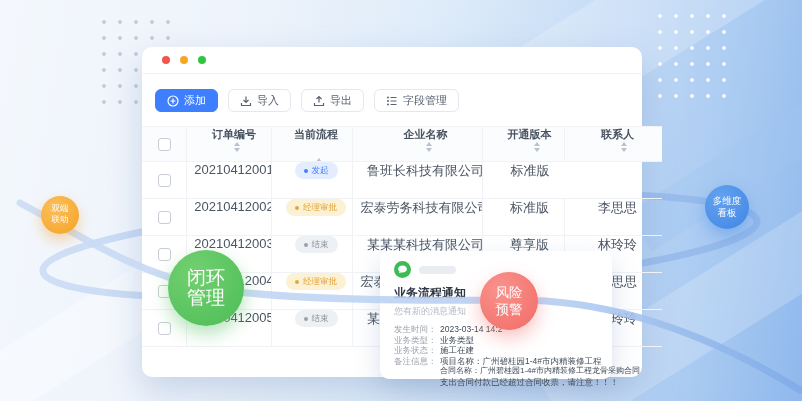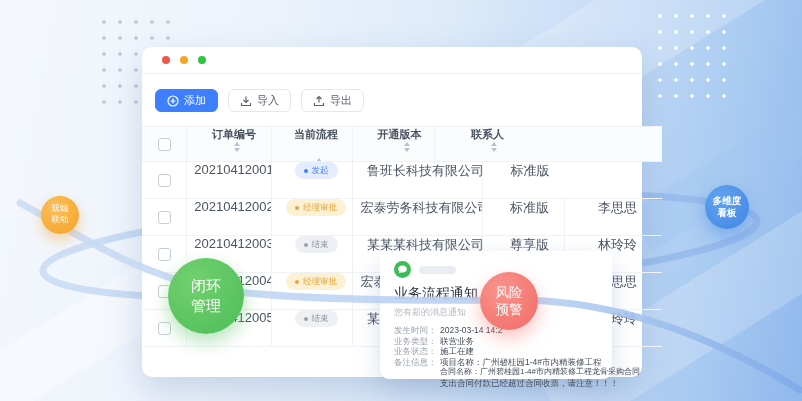--- a/index.html
+++ b/index.html
@@ -65,38 +65,38 @@
   .badge--blue { background:#e4edfe; color:#4080ff; } .badge--blue i { background:#4080ff; }
   .badge--yellow { background:#fdf1d4; color:#dda23c; } .badge--yellow i { background:#e4a73e; }
   .badge--gray { background:#eef1f4; color:#8a929c; } .badge--gray i { background:#9aa1ab; }
 
   
   .notif { position:absolute; left:380px; top:251px; width:232px; height:128px; background:#fff; border-radius:9px;
     box-shadow:0 10px 26px rgba(96,128,178,.25); z-index:10; padding:10px 12px 0 14px; }
   .notif-head { display:flex; align-items:center; gap:8px; }
   .chat-ic { width:17px; height:17px; border-radius:50%; background:#3dbb56; display:flex; align-items:center; justify-content:center; }
   .pill { width:37px; height:8px; border-radius:4px; background:#e9edf2; }
-  .notif-title { margin-top:7px; font-size:14px; font-weight:400; color:#2e3744; }
+  .notif-title { margin-top:7px; font-size:12px; font-weight:700; color:#2e3744; }
   .notif-sub { margin-top:3px; font-size:9px; color:#b2b9c3; }
   .nfields { margin-top:6px; }
   .nf { display:flex; font-size:8.5px; line-height:10.5px; white-space:nowrap; }
   .nf .lb { width:46px; flex:none; color:#9aa3ae; }
   .nf .vl { color:#414b59; }
 
   
   .bubble { position:absolute; border-radius:50%; color:#fff; display:flex; flex-direction:column;
     align-items:center; justify-content:center; text-align:center; z-index:35; }
   .bub-orange { left:41px; top:196px; width:38px; height:38px; font-size:8.5px; line-height:11px;
     background:radial-gradient(circle at 35% 30%, #fbbf5b, #f5a226); box-shadow:0 6px 14px rgba(245,166,60,.45);font-family:Liberation Mono, monospace; }
-  .bub-green { left:168px; top:258px; width:76px; height:76px; font-size:15px; line-height:20px;
+  .bub-green { left:168px; top:250px; width:76px; height:76px; font-size:19px; line-height:20px;
     background:radial-gradient(circle at 35% 30%, #72d06f, #4cbd57); box-shadow:0 8px 18px rgba(90,195,105,.45); }
   .bub-red { left:480px; top:272px; width:58px; height:58px; font-size:13.5px; line-height:17px;
     background:radial-gradient(circle at 35% 30%, #f9928c, #f26b66); box-shadow:0 8px 18px rgba(244,120,115,.45); }
   .bub-blue { left:705px; top:185px; width:44px; height:44px; font-size:9.5px; line-height:12.5px;
-    background:radial-gradient(circle at 35% 30%, #64a2ef, #3f86e4); box-shadow:0 7px 16px rgba(80,145,230,.5);font-weight:bold; }
+    background:radial-gradient(circle at 35% 30%, #64a2ef, #3f86e4); box-shadow:0 7px 16px rgba(80,145,230,.5); }
 </style>
 </head>
 <body>
 
 <div class="stage">
 
   <div class="streak streak1"></div>
   <div class="streak streak4"></div>
   <div class="streak streak2"></div>
   <div class="streak streak3"></div>
@@ -135,36 +135,52 @@
         </svg>
         <span>导入</span>
       </div>
       <div class="btn">
         <svg width="12" height="12" viewBox="0 0 12 12">
           <path d="M6 7.5v-6M3.5 4L6 1.5 8.5 4" fill="none" stroke="#5a6372" stroke-width="1.2"></path>
           <path d="M1.5 8v2.5h9V8" fill="none" stroke="#5a6372" stroke-width="1.2"></path>
         </svg>
         <span>导出</span>
       </div>
+      <div class="btn">
+        <svg width="12" height="12" viewBox="0 0 12 12">
+          <circle cx="2" cy="2.5" r="1" fill="#5a6372"></circle>
+            <circle cx="2" cy="6" r="1" fill="#5a6372"></circle>
+            <circle cx="2" cy="9.5" r="1" fill="#5a6372"></circle>
+          <path d="M4.5 2.5h6M4.5 6h6M4.5 9.5h6" stroke="#5a6372" stroke-width="1.2"></path>
+        </svg>
+        <span>字段管理</span>
+      </div>
     </div>
 
     <div class="table">
       <div class="trow thead">
         <div class="c c-check">
             <span class="checkbox"></span>
           </div>
         <div class="c c-order">
             <span class="hlabel">订单编号</span>
             <span class="sort">
               <i class="up"></i>
               <i class="dn"></i>
             </span>
           </div>
         <div class="c c-flow">
             <span class="hlabel">当前流程</span>
+            <span class="sort">
+              <i class="up"></i>
+              <i class="dn"></i>
+            </span>
+          </div>
+        <div class="c c-comp">
+            <span class="hlabel">企业名称</span>
             <span class="sort">
               <i class="up"></i>
               <i class="dn"></i>
             </span>
           </div>
         <div class="c c-ver">
             <span class="hlabel">开通版本</span>
             <span class="sort" style="margin-left:14px">
               <i class="up"></i>
               <i class="dn"></i>
@@ -309,21 +325,21 @@
     </div>
     <div class="notif-title">业务流程通知</div>
     <div class="notif-sub">您有新的消息通知</div>
     <div class="nfields">
       <div class="nf">
           <span class="lb">发生时间：</span>
           <span class="vl">2023-03-14 14:2</span>
         </div>
       <div class="nf">
           <span class="lb">业务类型：</span>
-          <span class="vl">联营业务</span>
+          <span class="vl">业务类型</span>
         </div>
       <div class="nf">
           <span class="lb">业务状态：</span>
           <span class="vl">施工在建</span>
         </div>
       <div class="nf">
           <span class="lb">备注信息：</span>
           <span class="vl">项目名称：广州碧桂园1-4#市内精装修工程</span>
         </div>
       <div class="nf">

